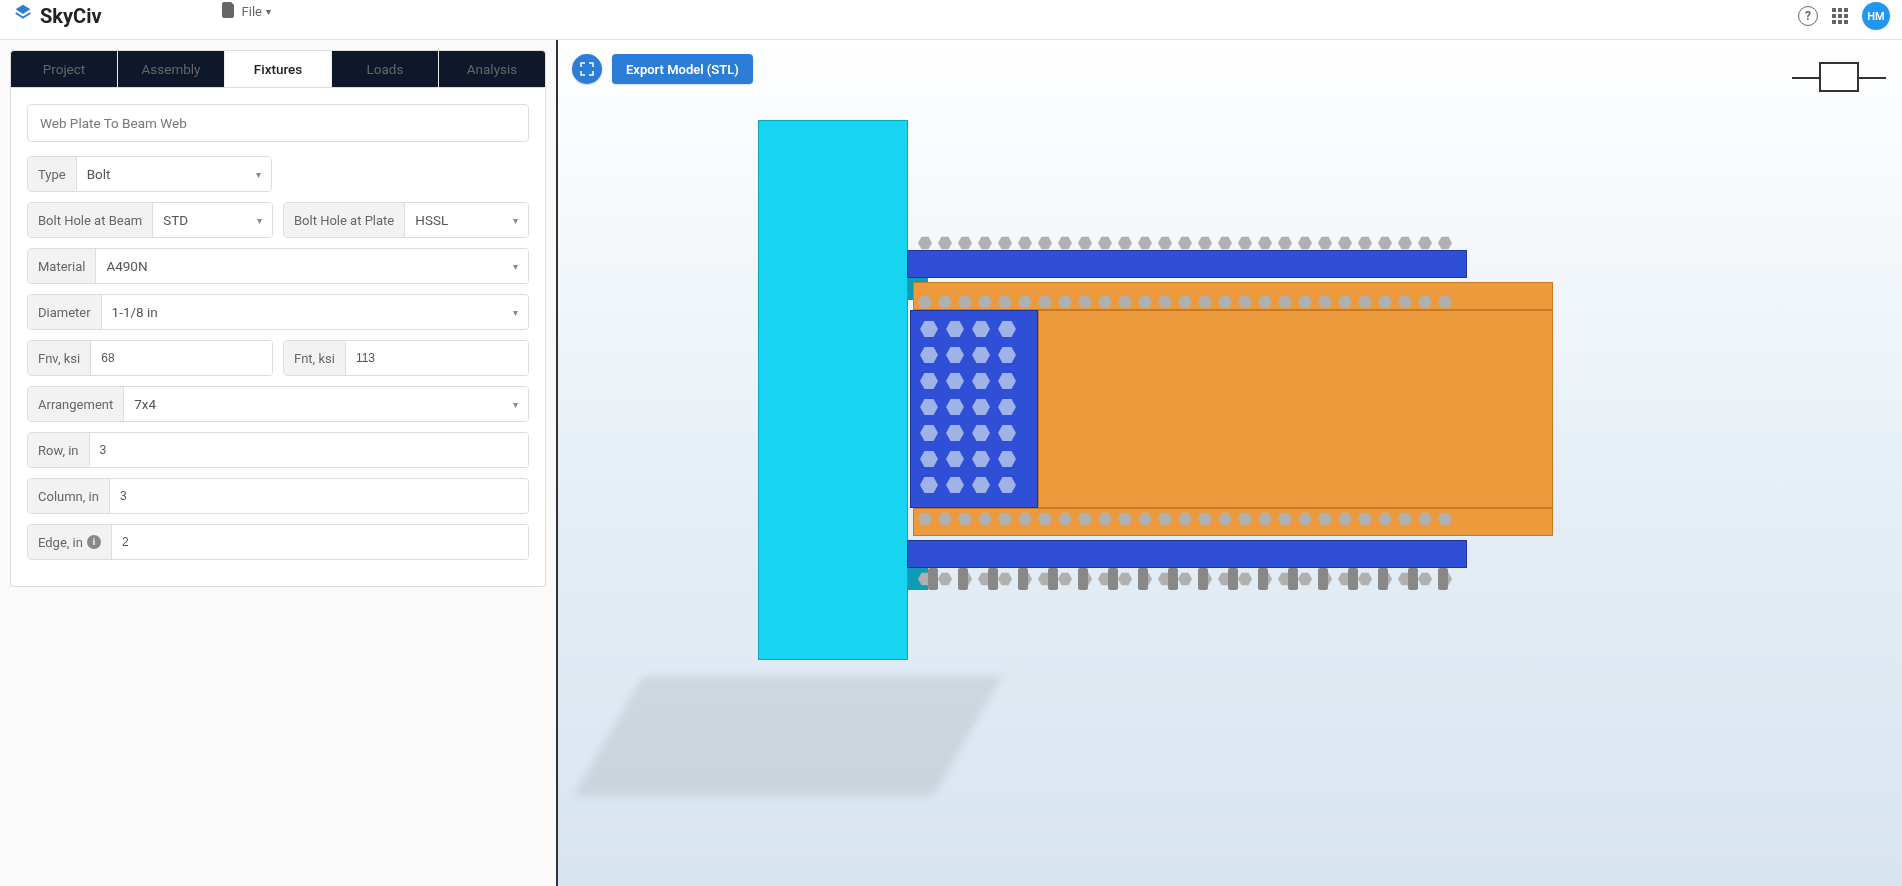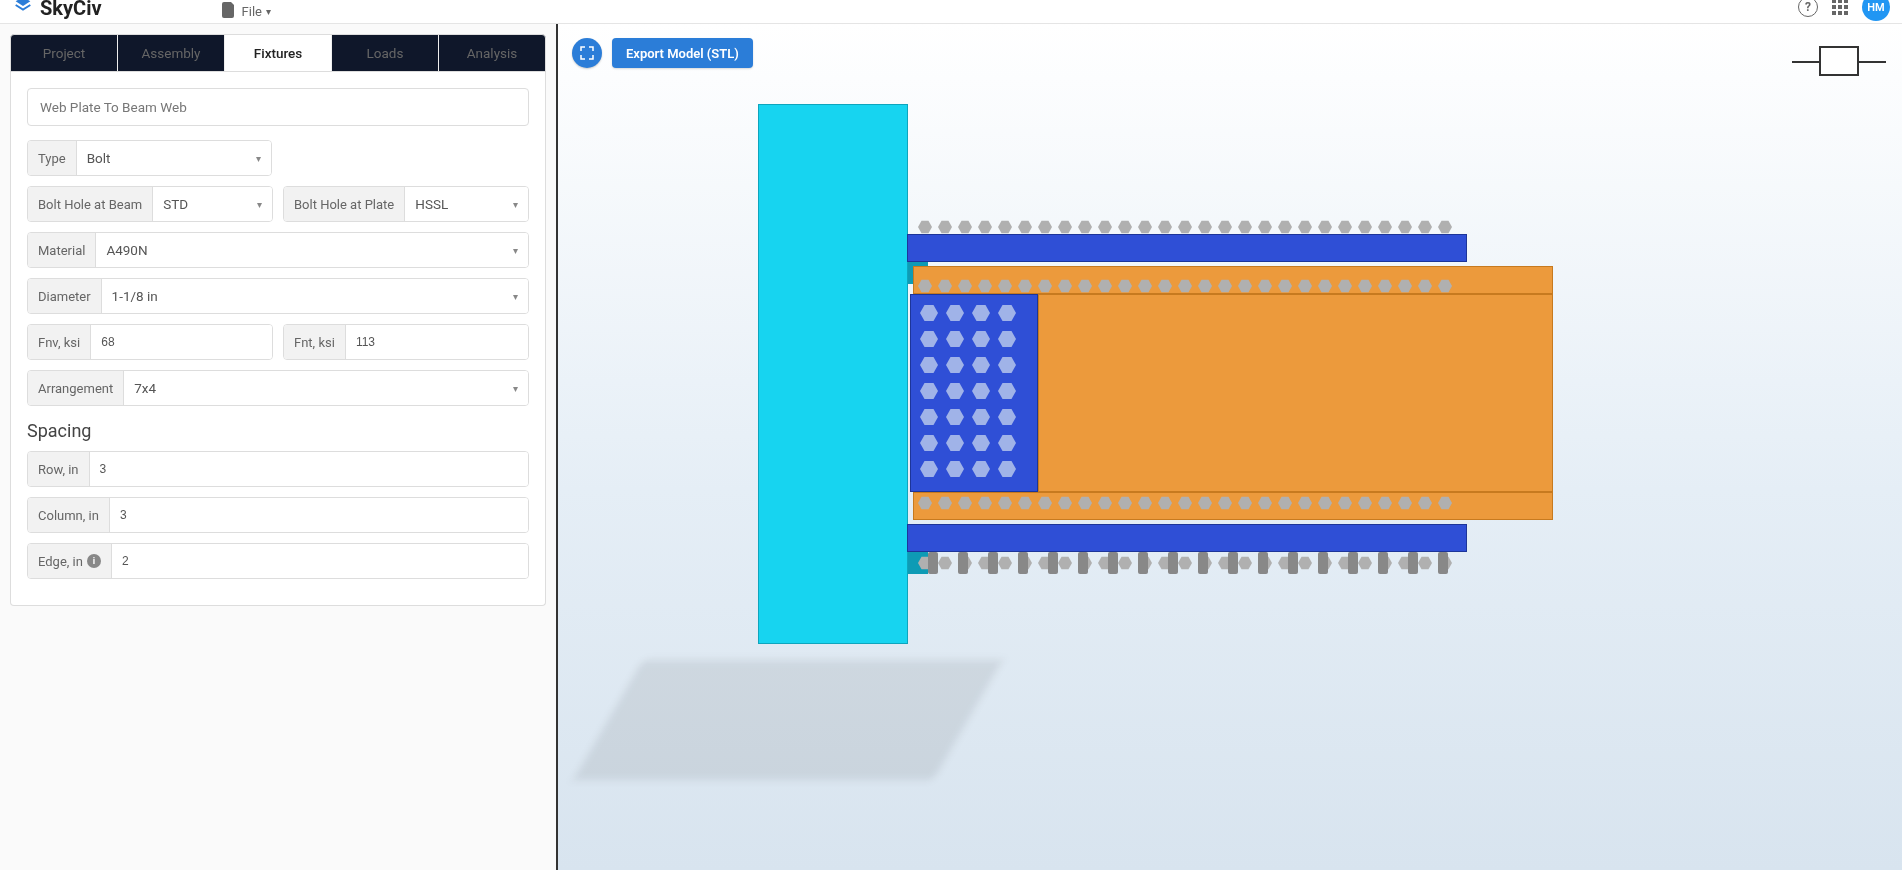--- a/index.html
+++ b/index.html
@@ -1,17 +1,17 @@
 <!DOCTYPE html>
 <html><head>
 <meta charset="utf-8">
 <style>
 * { box-sizing: border-box; margin: 0; padding: 0; }
 html, body { width: 100%; height: 100%; font-family: -apple-system, BlinkMacSystemFont, "Segoe UI", Roboto, "Helvetica Neue", Arial, sans-serif; font-size: 14px; color: #333; background: #fff; overflow: hidden; }
-.topbar { height: 24px; display: flex; align-items: flex-end; padding: 2px 12px; border-bottom: 1px solid #e5e5e5; }
+.topbar { height: 40px; display: flex; align-items: flex-start; padding: 2px 12px; border-bottom: 1px solid #e5e5e5; }
 .logo { display: flex; align-items: center; font-weight: 700; font-size: 20px; color: #222; margin-right: 120px; }
 .logo-icon { margin-right: 6px; }
 .file-menu { display: flex; align-items: center; color: #666; cursor: pointer; font-size: 13px; }
 .file-menu .doc-icon { margin-right: 6px; }
 .file-menu .chev { margin-left: 4px; font-size: 10px; }
 .topbar-right { margin-left: auto; display: flex; align-items: center; gap: 14px; }
 .circle-icon { width: 20px; height: 20px; display: flex; align-items: center; justify-content: center; border: 1.5px solid #666; border-radius: 50%; color: #666; font-size: 12px; font-weight: bold; cursor: pointer; }
 .grid-icon { display: grid; grid-template-columns: repeat(3, 4px); grid-template-rows: repeat(3, 4px); gap: 2px; cursor: pointer; }
 .grid-icon span { background: #666; }
 .avatar { width: 28px; height: 28px; border-radius: 50%; background: #2196F3; color: #fff; display: flex; align-items: center; justify-content: center; font-size: 11px; font-weight: 600; cursor: pointer; }
@@ -176,21 +176,20 @@
       <div class="form-row">
         <div class="ig">
           <div class="ig-label">Arrangement</div>
           <div class="ig-control">
             <span class="val">7x4</span>
             <span class="chev-down">▾</span>
           </div>
         </div>
       </div>
 
-      <div class="section-h">Spacing</div>
 
       <div class="form-row">
         <div class="ig">
           <div class="ig-label">Row, in</div>
           <input class="ig-input" value="3" style="">
         </div>
       </div>
       <div class="form-row">
         <div class="ig">
           <div class="ig-label">Column, in</div>

